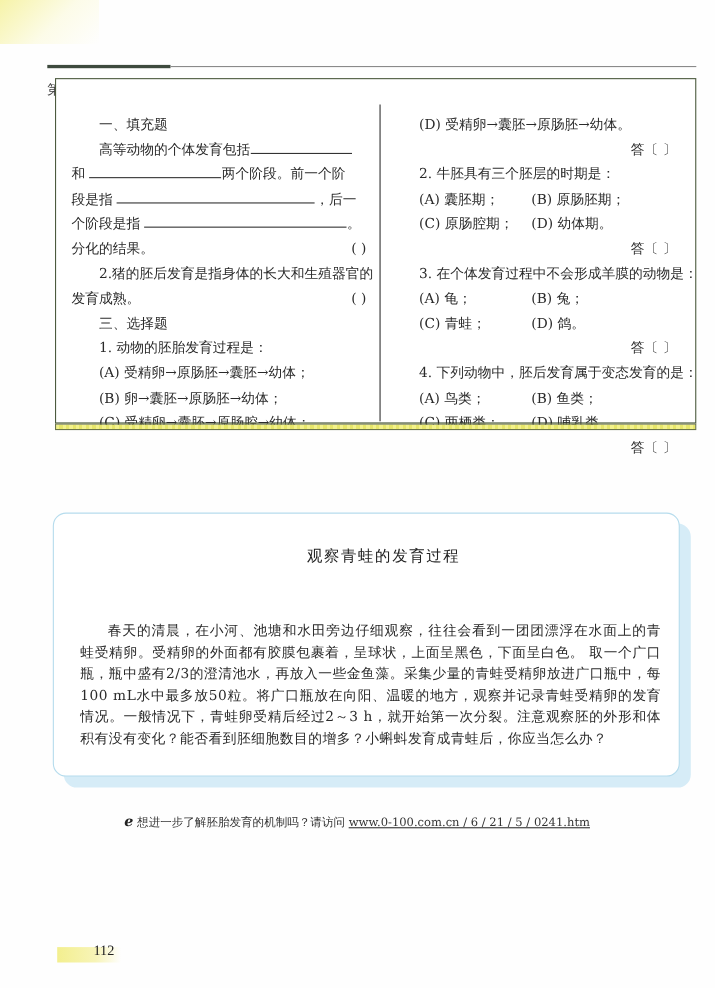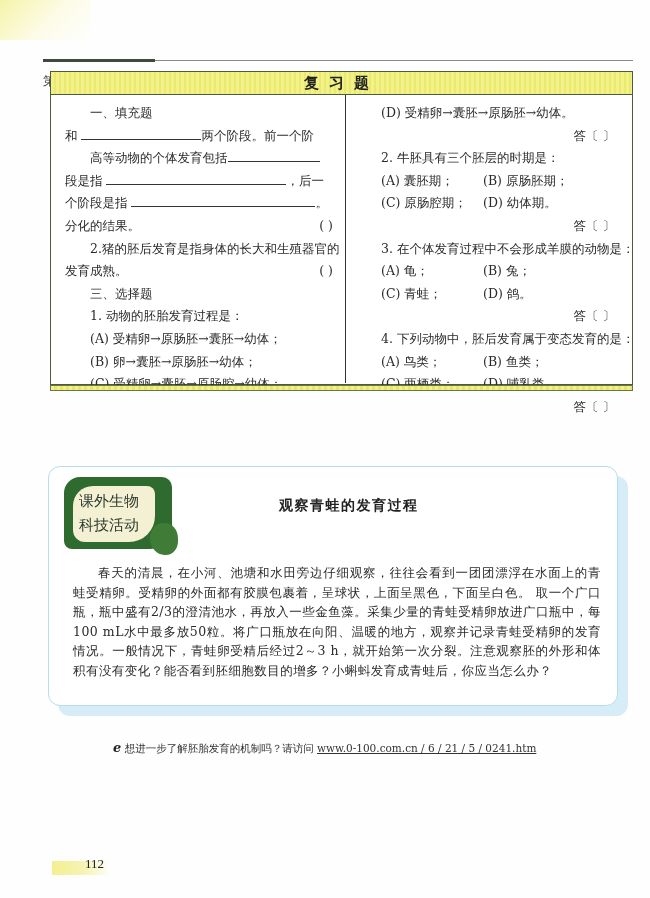--- a/index.html
+++ b/index.html
@@ -64,21 +64,21 @@
     position:absolute; left:9px; top:9px; width:82px; height:56px;
     background:#f3f0d4; border-radius:20px 8px 26px 12px;
     font-family:"DejaVu Sans","Liberation Sans",sans-serif;
     font-size:15px; line-height:24px; color:#2d3a2d; padding-left:6px; padding-top:3px; box-sizing:border-box;
   }
   .activity-badge-leaf {
     position:absolute; right:-6px; bottom:-6px; width:28px; height:32px;
     background:#3f7c35; border-radius:50% 50% 45% 55%;
   }
   .activity-title {
-    position:absolute; left:230px; top:30px; font-size:14px; letter-spacing:1.5px; color:#222;font-weight:bold;
+    position:absolute; left:230px; top:30px; font-size:14px; letter-spacing:1.5px; color:#222;
   }
   .activity-body {
     position:absolute; left:24px; top:96px; width:528px; font-size:12.5px; line-height:19.5px;
     color:#2a2a2a; letter-spacing:0.45px; text-align:justify;
   }
   .activity-body p { margin:0; text-indent:25px; }
 
   .web-hint {
     position:absolute; left:113px; top:740px; font-size:10.5px; color:#333;
     font-family:"DejaVu Sans","Liberation Sans",sans-serif;
@@ -95,30 +95,29 @@
 </head>
 <body>
 
 <div class="corner-tint"></div>
 
 <div class="chapter-header">第五章   生物的生殖和发育</div>
 <div class="chapter-rule-dark"></div>
 <div class="chapter-rule-light"></div>
 
 <div class="review-box">
-  <div class="review-title-bar">复习题</div>
   <div class="col-divider"></div>
 
   <div class="col left">
     <div class="line indent">一、填充题</div>
+    <div class="line indent">
+      <span>高等动物的个体发育包括</span><span class="blank" style="width:92px"></span>
+    </div>
     <div class="line">
       <span>和</span> <span class="blank" style="width:120px"></span><span>两个阶段。前一个阶</span>
-    </div>
-    <div class="line indent">
-      <span>高等动物的个体发育包括</span><span class="blank" style="width:92px"></span>
     </div>
     <div class="line">
       <span>段是指</span> <span class="blank" style="width:180px"></span><span>，后一</span>
     </div>
     <div class="line">
       <span>个阶段是指</span> <span class="blank" style="width:184px"></span><span>。</span>
     </div>
     <div class="line">
       <span>分化的结果。</span>
       <span class="paren">(      )</span>
@@ -148,27 +147,20 @@
     <div class="line ans">答〔    〕</div>
     <div class="line">4. 下列动物中，胚后发育属于变态发育的是：</div>
     <div class="line"><span class="opt2">(A) 鸟类；</span><span>(B) 鱼类；</span></div>
     <div class="line"><span class="opt2">(C) 两栖类；</span><span>(D) 哺乳类。</span></div>
     <div class="line ans">答〔    〕</div>
   </div>
 </div>
 <div class="review-bottom-stripe"></div>
 
 <div class="activity-box">
-  <div class="activity-badge">
-    <div class="activity-badge-inner">
-      <div>课外生物</div>
-      <div>科技活动</div>
-    </div>
-    <div class="activity-badge-leaf"></div>
-  </div>
   <div class="activity-title">观察青蛙的发育过程</div>
   <div class="activity-body">
     <p>春天的清晨，在小河、池塘和水田旁边仔细观察，往往会看到一团团漂浮在水面上的青蛙受精卵。受精卵的外面都有胶膜包裹着，呈球状，上面呈黑色，下面呈白色。 取一个广口瓶，瓶中盛有2/3的澄清池水，再放入一些金鱼藻。采集少量的青蛙受精卵放进广口瓶中，每100 mL水中最多放50粒。将广口瓶放在向阳、温暖的地方，观察并记录青蛙受精卵的发育情况。一般情况下，青蛙卵受精后经过2～3 h，就开始第一次分裂。注意观察胚的外形和体积有没有变化？能否看到胚细胞数目的增多？小蝌蚪发育成青蛙后，你应当怎么办？</p>
   </div>
 </div>
 
 <div class="web-hint">
   <span class="e-icon">e</span>
   <span>想进一步了解胚胎发育的机制吗？请访问</span>
   <span class="link">www.0-100.com.cn / 6 / 21 / 5 / 0241.htm</span>

